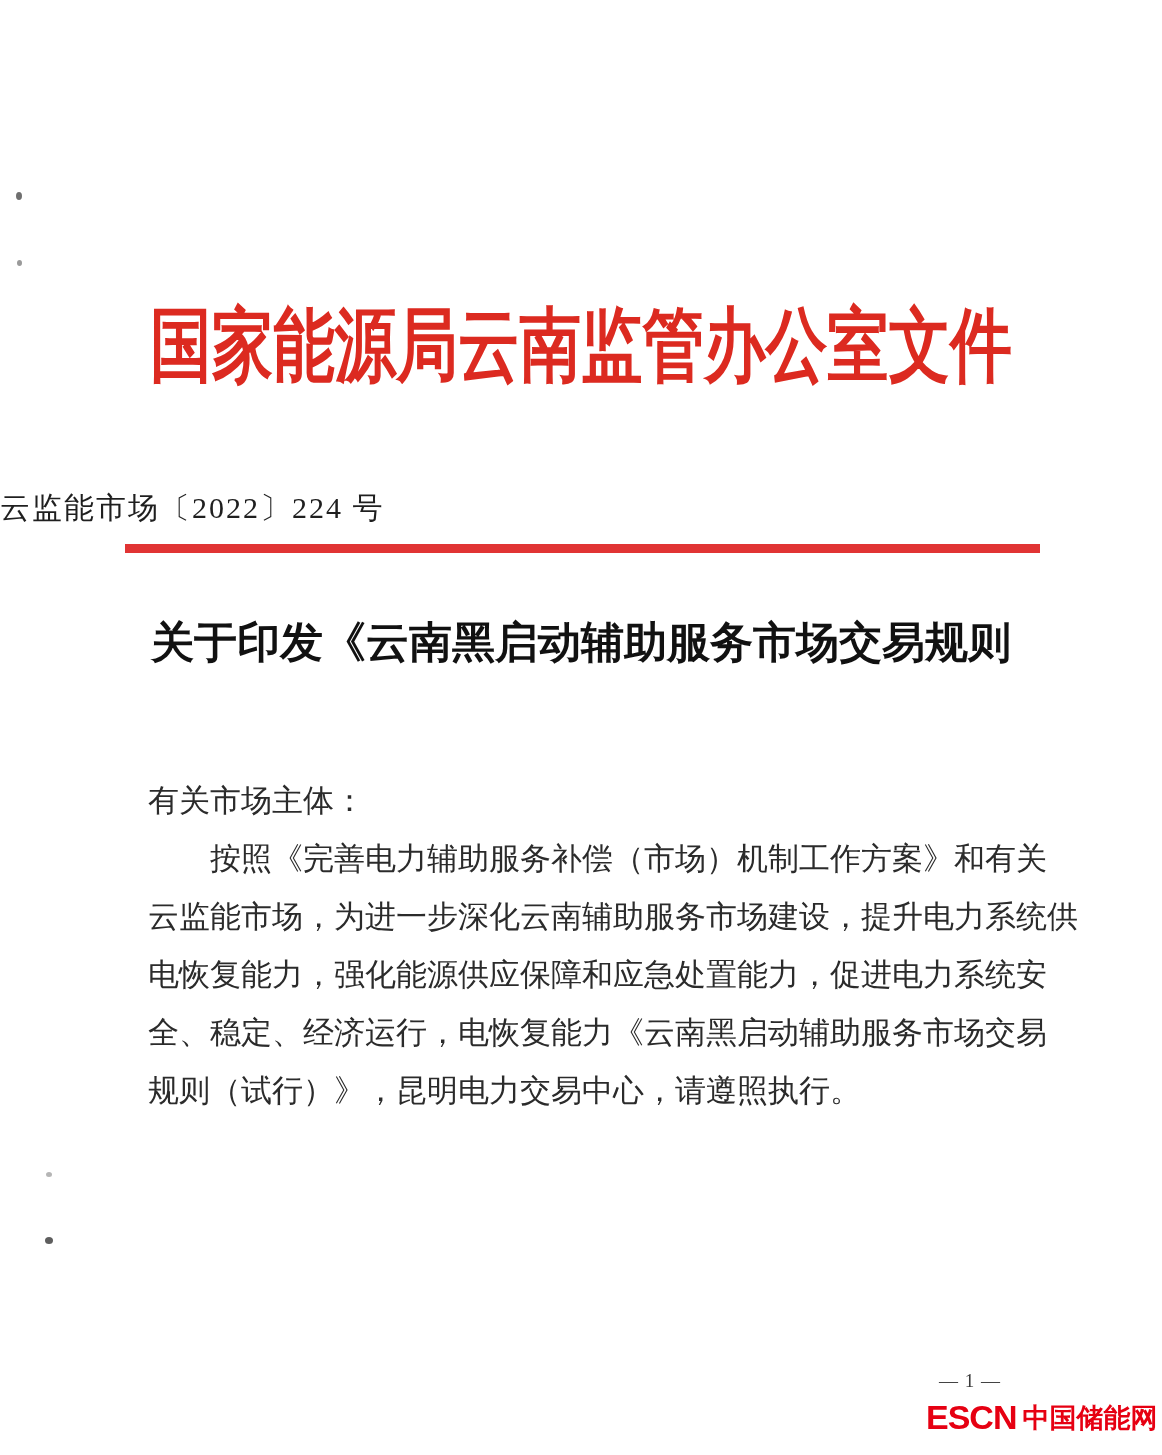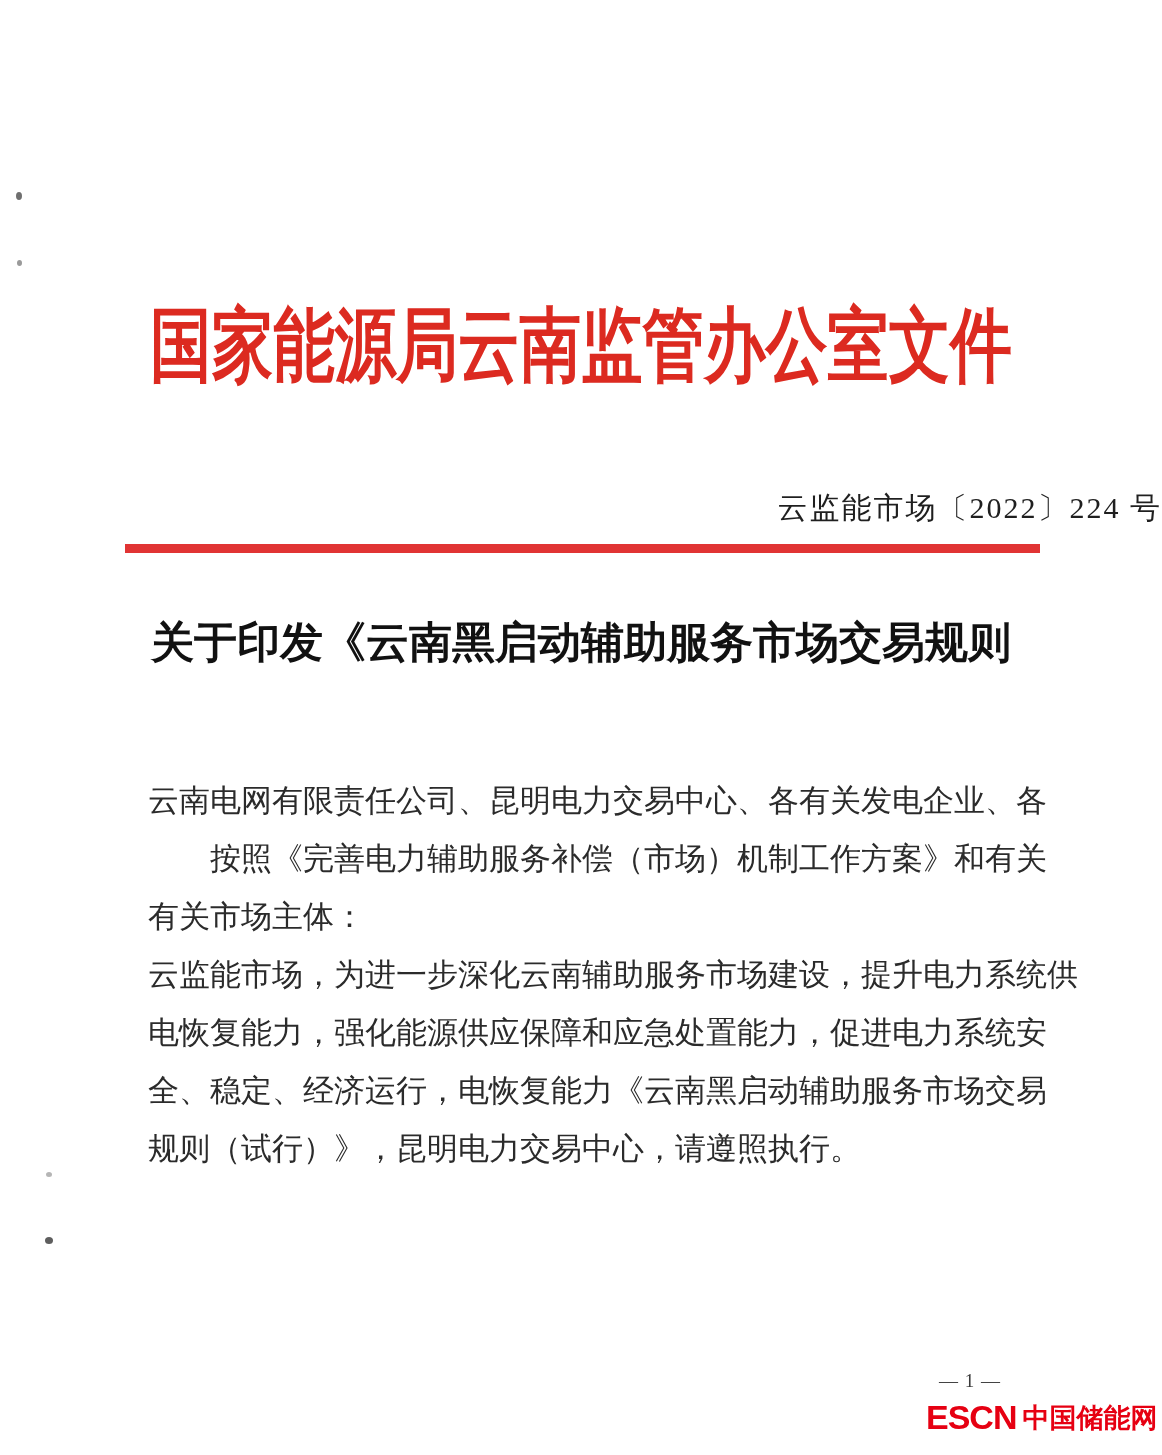--- a/index.html
+++ b/index.html
@@ -31,21 +31,21 @@
     font-weight:bold;
     color:var(--header-red,#dc2a20);
     transform:scaleX(0.76);
     transform-origin:50% 50%;
     letter-spacing:0px;
   }
 
   
   .doc-number{
     position:absolute;top:488px;left:0;width:1162px;
-    text-align:right;
+    text-align:left;
     font-size:30px;
     color:#1f1f1f;
     letter-spacing:2px;
   }
 
   
   .red-rule{
     position:absolute;top:544px;left:125px;
     width:915px;height:9px;
     background:var(--rule-red,#e13434);
@@ -132,23 +132,22 @@
 
   <div class="doc-number">云监能市场〔2022〕224 号</div>
 
   <div class="red-rule"></div>
 
   <div class="doc-title">
     <div>关于印发《云南黑启动辅助服务市场交易规则</div>
   </div>
 
   <div class="doc-body">
-    <div class="body-line">云南电网有限责任公司、昆明电力交易中心、各有关发电企业、各</div>
+    <div class="body-line body-line--end">有关市场主体：</div>
     <div class="body-line body-line--indent">按照《完善电力辅助服务补偿（市场）机制工作方案》和有关</div>
-    <div class="body-line body-line--end">有关市场主体：</div>
     <div class="body-line">云监能市场，为进一步深化云南辅助服务市场建设，提升电力系统供</div>
     <div class="body-line">电恢复能力，强化能源供应保障和应急处置能力，促进电力系统安</div>
     <div class="body-line">全、稳定、经济运行，电恢复能力《云南黑启动辅助服务市场交易</div>
     <div class="body-line body-line--end">规则（试行）》，昆明电力交易中心，请遵照执行。</div>
   </div>
 
   <div class="page-number">— 1 —</div>
 
   <div class="escn-logo">
     <span class="logo-en">ESCN</span><span class="logo-cn">中国储能网</span>

